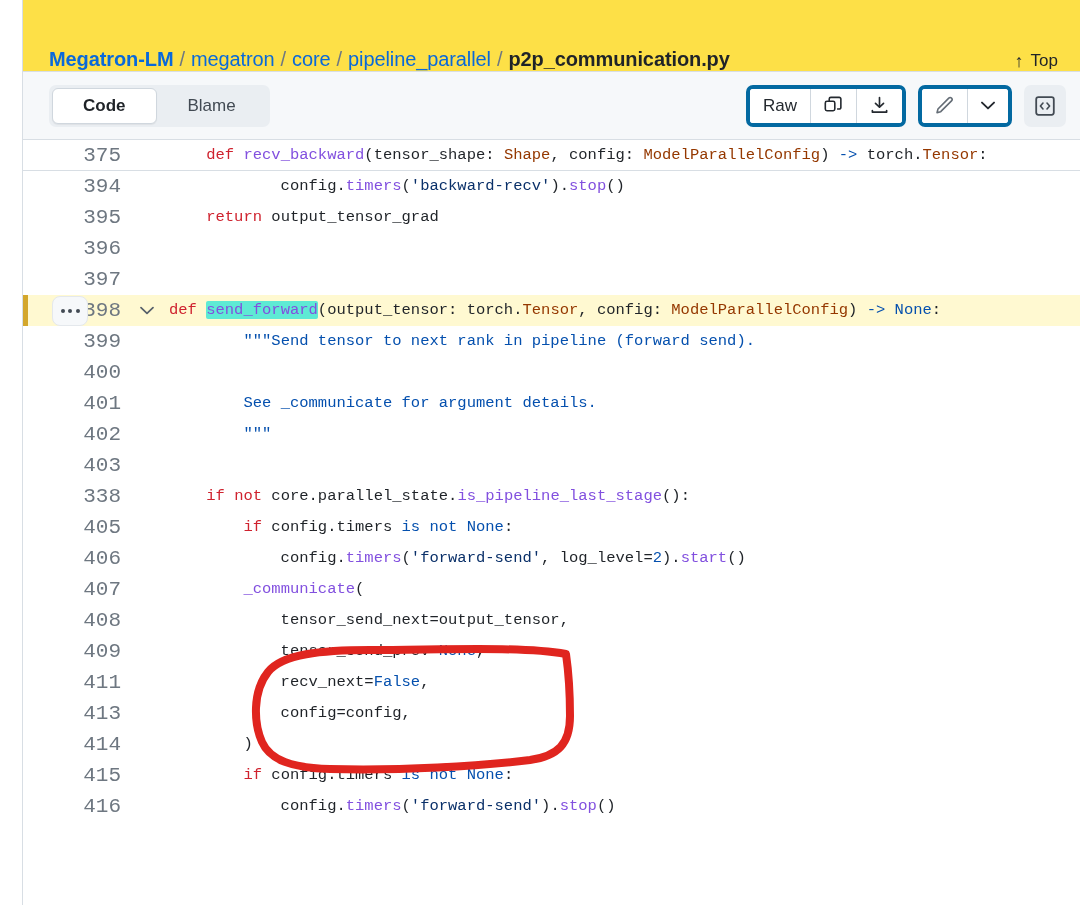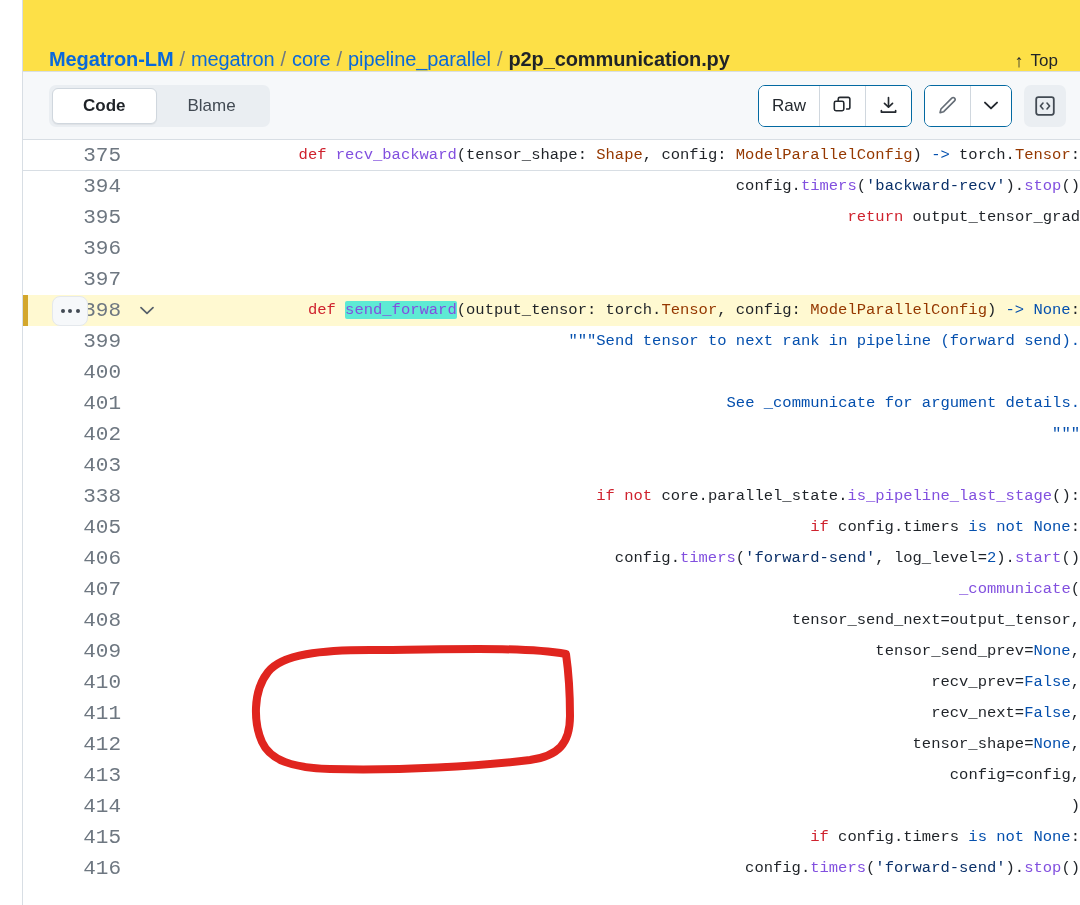--- a/index.html
+++ b/index.html
@@ -110,21 +110,21 @@
   .tb-right {
     margin-left: auto;
     display: flex;
     align-items: center;
     gap: 12px;
   }
   .btn-group {
     display: flex;
     align-items: stretch;
     height: 42px;
-    border: 1px solid #0369a1;
+    border: 4px solid #0369a1;
     border-radius: 7px;
     background: #ffffff;
     overflow: hidden;
   }
   .btn-group > .gb {
     display: flex;
     align-items: center;
     justify-content: center;
     padding: 0 13px;
     cursor: pointer;
@@ -185,21 +185,20 @@
     align-items: center;
     justify-content: center;
     color: #57606a;
     cursor: pointer;
   }
   .chev.empty { cursor: default; }
   .code-text {
     padding-left: 8px;
     color: #1f2328;
     flex: 1 1 auto;
-    text-align: right;
   }
   .dots-btn {
     position: absolute;
     left: 29px;
     top: 50%;
     transform: translateY(-50%);
     width: 36px; height: 30px;
     border-radius: 8px;
     background: #f6f8fa;
     border: 1px solid #e4e8ec;
@@ -327,23 +326,21 @@
         <div class="code-line"><span class="lnum">400</span><span class="chev empty"></span><span class="code-text"></span></div>
         <div class="code-line"><span class="lnum">401</span><span class="chev empty"></span><span class="code-text"><span class="t-plain">        </span><span class="t-blue">See _communicate for argument details.</span></span></div>
         <div class="code-line"><span class="lnum">402</span><span class="chev empty"></span><span class="code-text"><span class="t-plain">        </span><span class="t-blue">"""</span></span></div>
         <div class="code-line"><span class="lnum">403</span><span class="chev empty"></span><span class="code-text"></span></div>
         <div class="code-line"><span class="lnum">338</span><span class="chev empty"></span><span class="code-text"><span class="t-plain">    </span><span class="t-kw">if</span><span class="t-plain"> </span><span class="t-kw">not</span><span class="t-plain"> core.parallel_state.</span><span class="t-fn">is_pipeline_last_stage</span><span class="t-plain">():</span></span></div>
         <div class="code-line"><span class="lnum">405</span><span class="chev empty"></span><span class="code-text"><span class="t-plain">        </span><span class="t-kw">if</span><span class="t-plain"> config.timers </span><span class="t-blue">is</span><span class="t-plain"> </span><span class="t-blue">not</span><span class="t-plain"> </span><span class="t-blue">None</span><span class="t-plain">:</span></span></div>
         <div class="code-line"><span class="lnum">406</span><span class="chev empty"></span><span class="code-text"><span class="t-plain">            config.</span><span class="t-fn">timers</span><span class="t-plain">(</span><span class="t-str">'forward-send'</span><span class="t-plain">, log_level=</span><span class="t-num">2</span><span class="t-plain">).</span><span class="t-fn">start</span><span class="t-plain">()</span></span></div>
         <div class="code-line"><span class="lnum">407</span><span class="chev empty"></span><span class="code-text"><span class="t-plain">        </span><span class="t-fn">_communicate</span><span class="t-plain">(</span></span></div>
         <div class="code-line"><span class="lnum">408</span><span class="chev empty"></span><span class="code-text"><span class="t-plain">            tensor_send_next=output_tensor,</span></span></div>
         <div class="code-line"><span class="lnum">409</span><span class="chev empty"></span><span class="code-text"><span class="t-plain">            tensor_send_prev=</span><span class="t-blue">None</span><span class="t-plain">,</span></span></div>
-        <div class="code-line"><span class="lnum">410</span><span class="chev empty"></span><span class="code-text"><span class="t-plain">            recv_prev=</span><span class="t-blue">False</span><span class="t-plain">,</span></span></div>
         <div class="code-line"><span class="lnum">411</span><span class="chev empty"></span><span class="code-text"><span class="t-plain">            recv_next=</span><span class="t-blue">False</span><span class="t-plain">,</span></span></div>
-        <div class="code-line"><span class="lnum">412</span><span class="chev empty"></span><span class="code-text"><span class="t-plain">            tensor_shape=</span><span class="t-blue">None</span><span class="t-plain">,</span></span></div>
         <div class="code-line"><span class="lnum">413</span><span class="chev empty"></span><span class="code-text"><span class="t-plain">            config=config,</span></span></div>
         <div class="code-line"><span class="lnum">414</span><span class="chev empty"></span><span class="code-text"><span class="t-plain">        )</span></span></div>
         <div class="code-line"><span class="lnum">415</span><span class="chev empty"></span><span class="code-text"><span class="t-plain">        </span><span class="t-kw">if</span><span class="t-plain"> config.timers </span><span class="t-blue">is</span><span class="t-plain"> </span><span class="t-blue">not</span><span class="t-plain"> </span><span class="t-blue">None</span><span class="t-plain">:</span></span></div>
         <div class="code-line"><span class="lnum">416</span><span class="chev empty"></span><span class="code-text"><span class="t-plain">            config.</span><span class="t-fn">timers</span><span class="t-plain">(</span><span class="t-str">'forward-send'</span><span class="t-plain">).</span><span class="t-fn">stop</span><span class="t-plain">()</span></span></div>
       </div>
   </div>
 
   <svg class="annotation" viewBox="0 0 1080 905">
     <path d="M 566 654
              C 520 646, 440 650, 370 650

